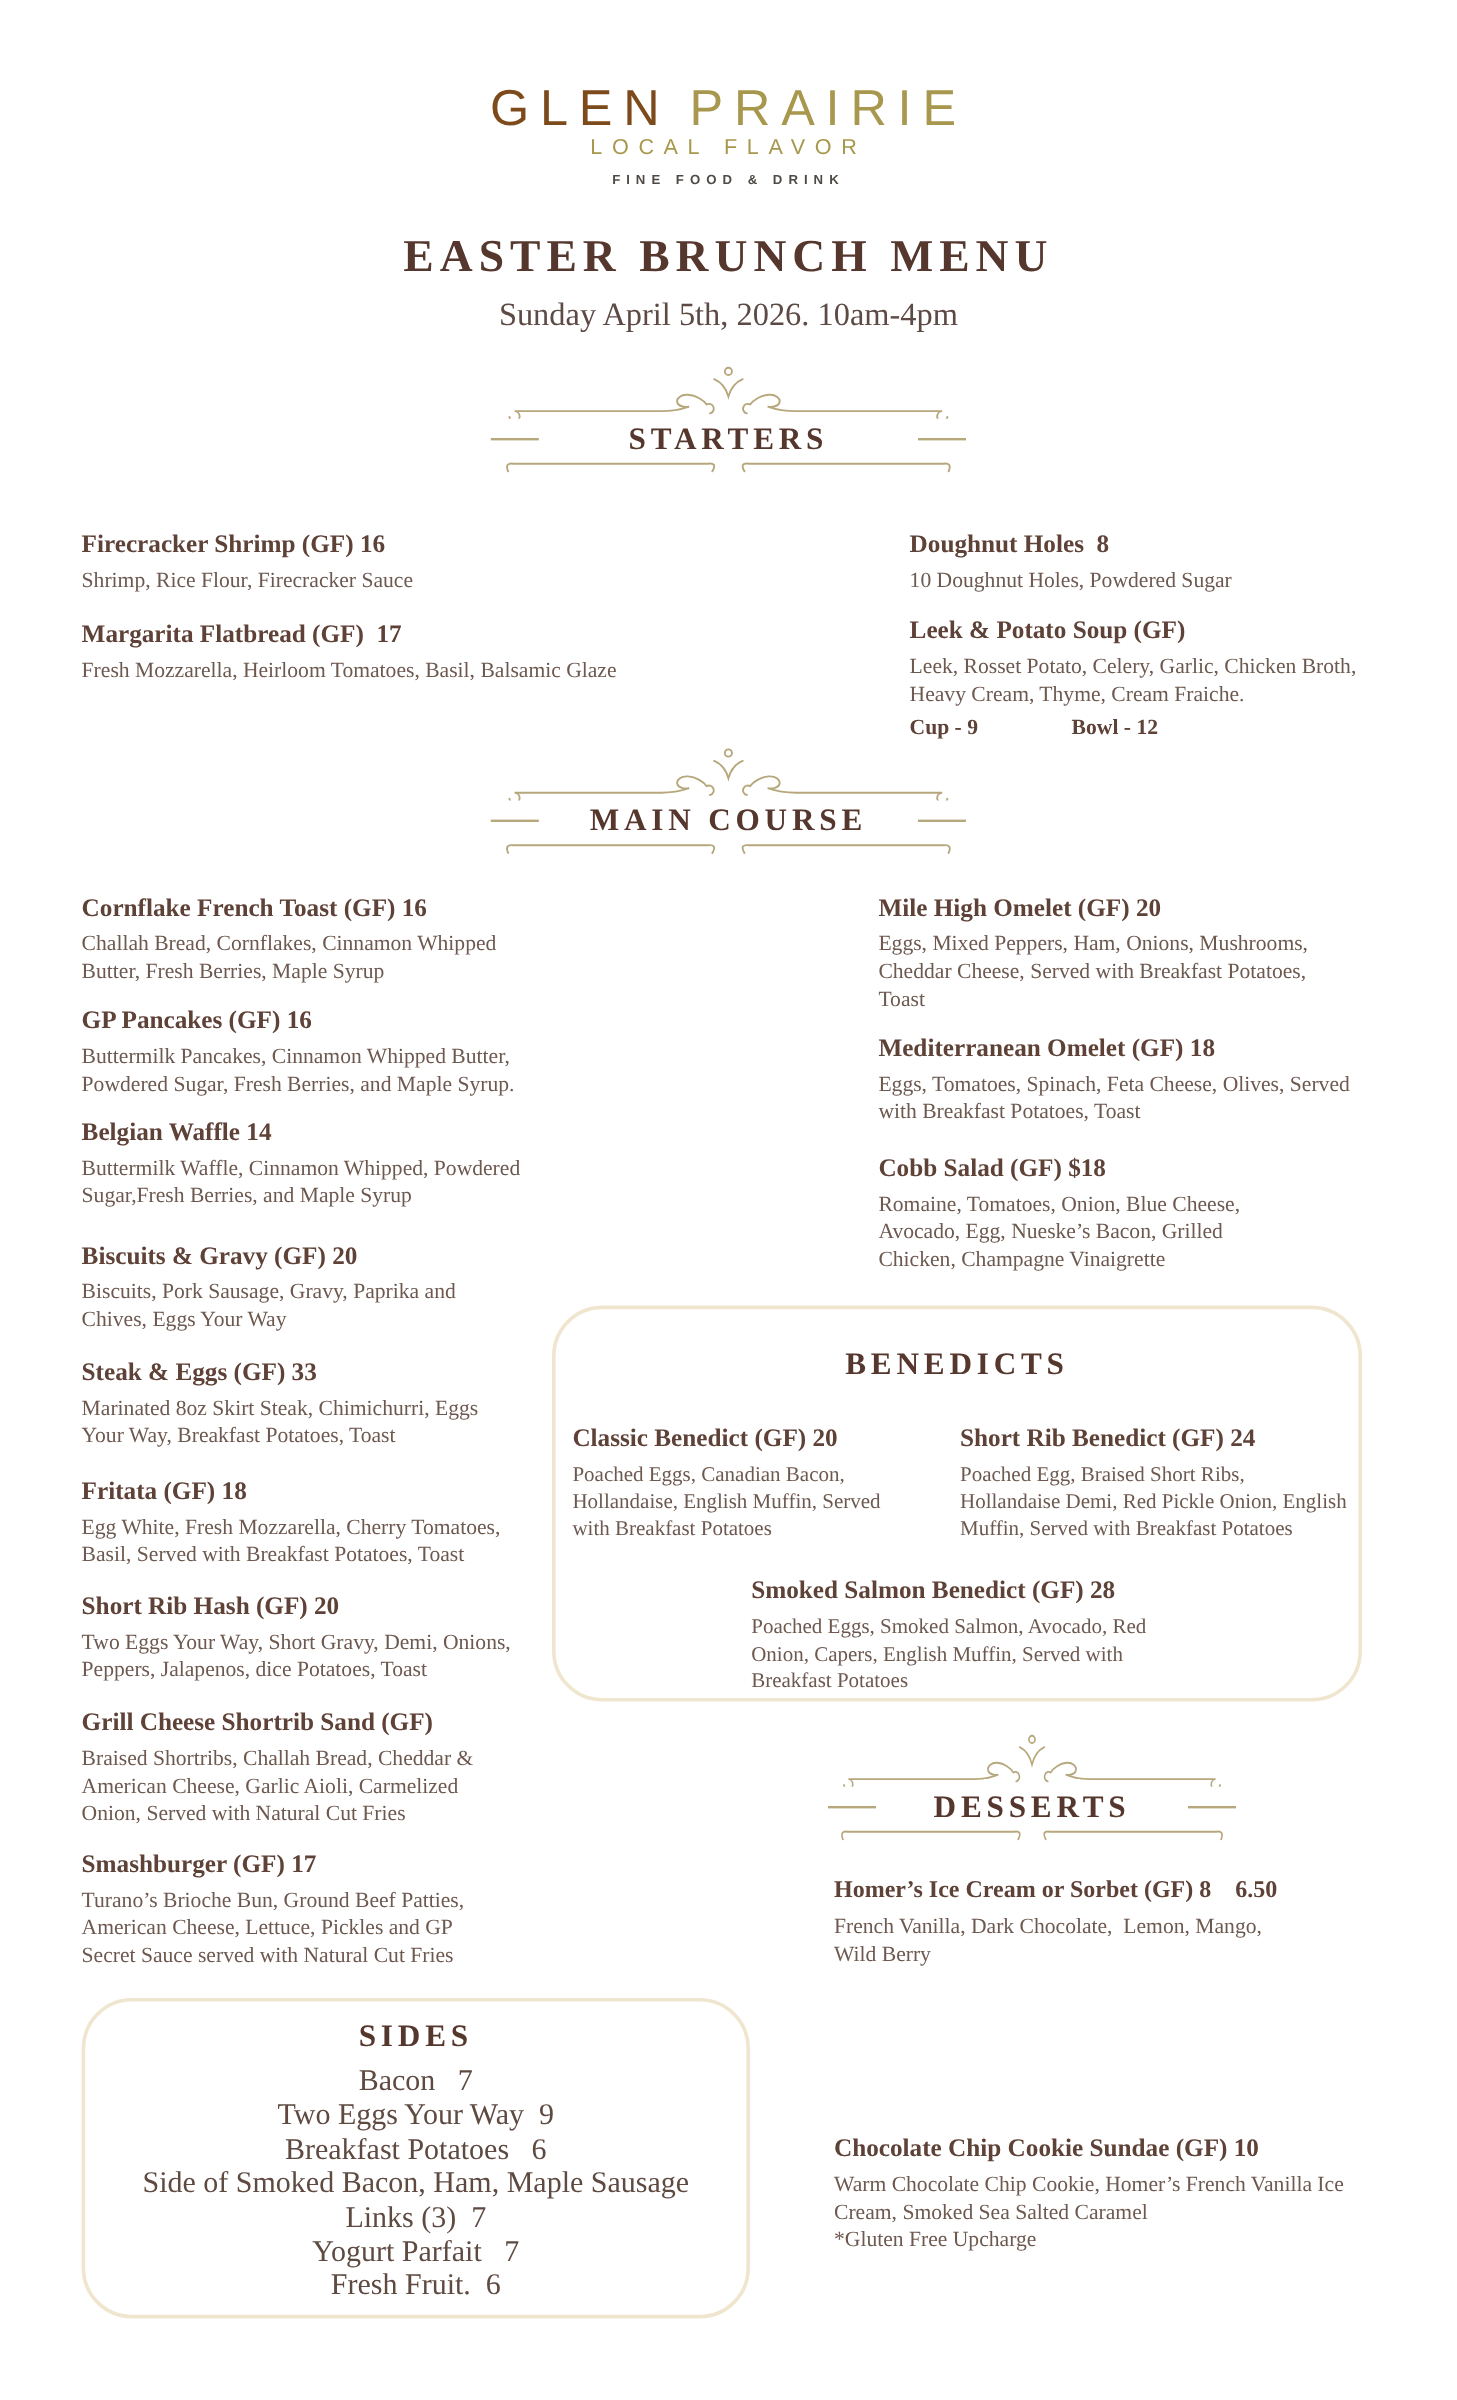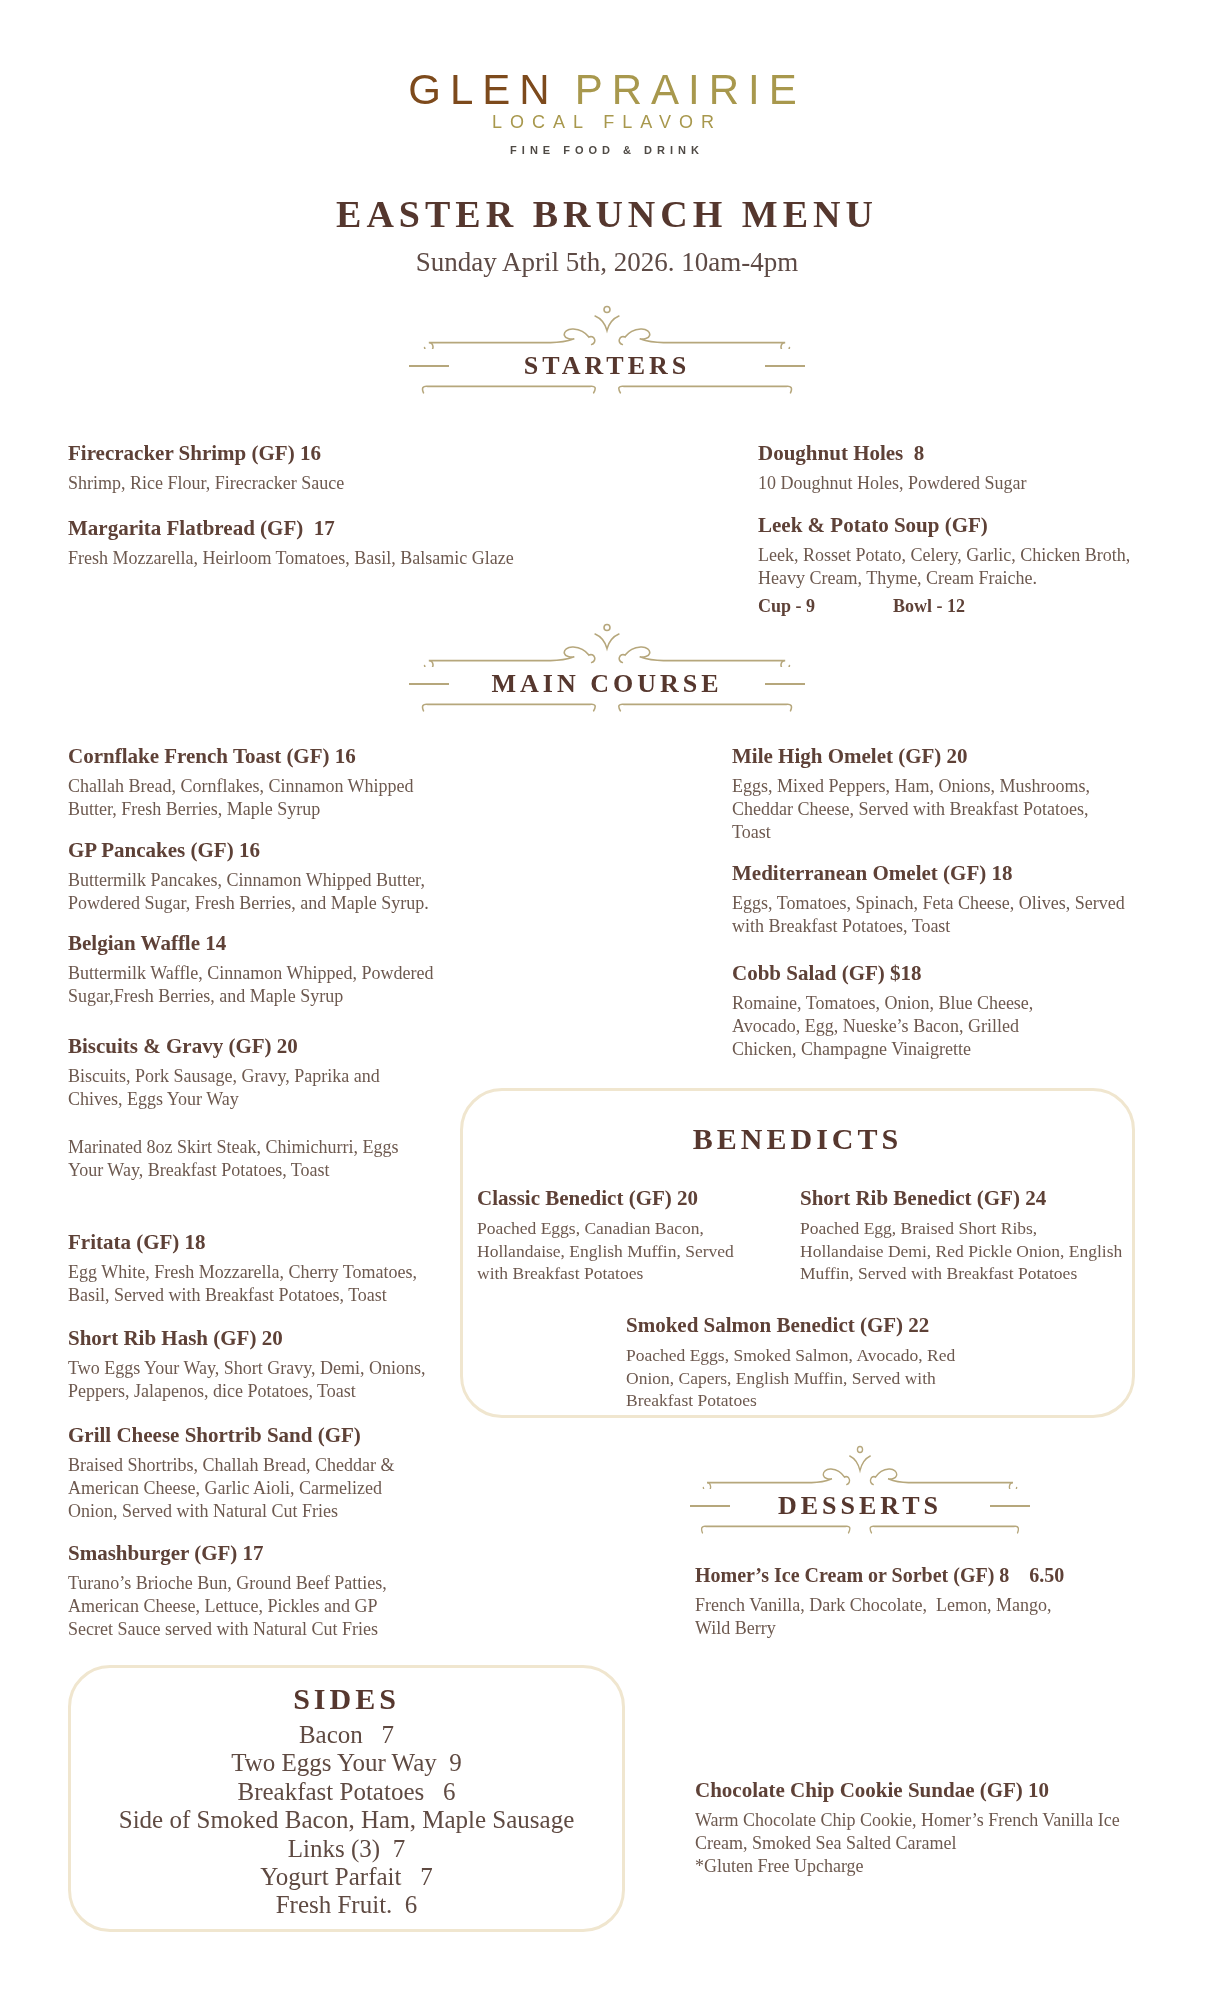--- a/index.html
+++ b/index.html
@@ -26,21 +26,21 @@
              letter-spacing:4px;color:#56372e;}
   
   .item{position:absolute;}
   .iname{margin:0;font-size:21px;line-height:26px;font-weight:bold;color:#5e4137;white-space:pre-wrap;}
   .idesc{margin:6px 0 0;font-size:18px;line-height:23px;color:#6d594f;white-space:pre-wrap;}
   .bene .idesc{font-size:17.5px;line-height:22.5px;}
   .price-row{margin:5px 0 0;font-size:18px;line-height:23px;font-weight:bold;color:#5e4137;}
   .price-row .bowl{margin-left:78px;}
   
   .box{position:absolute;border:3px solid #f0e6cf;border-radius:42px;background:transparent;}
-  .box-title{position:absolute;left:0;right:0;text-align:center;margin:0;font-size:30px;
+  .box-title{position:absolute;left:0;right:0;text-align:center;margin:0;font-size:26px;
              font-weight:bold;letter-spacing:4px;color:#56372e;}
   .sides-line{font-size:25px;line-height:28.4px;color:#5f4a42;white-space:pre-wrap;text-align:center;}
   .sides-wrap{position:absolute;left:0;right:0;}
 </style>
 </head>
 <body>
 
 <svg width="0" height="0" style="position:absolute" aria-hidden="true">
   <defs>
     <g id="orn-top-g" stroke="#b6a77c" stroke-width="1.6" fill="none" stroke-linecap="round">
@@ -126,20 +126,21 @@
     <h3 class="iname">Belgian Waffle 14</h3>
     <p class="idesc">Buttermilk Waffle, Cinnamon Whipped, Powdered
 Sugar,Fresh Berries, and Maple Syrup</p>
   </div>
   <div class="item" style="left:68px;top:1033px;width:420px">
     <h3 class="iname">Biscuits &amp; Gravy (GF) 20</h3>
     <p class="idesc">Biscuits, Pork Sausage, Gravy, Paprika and
 Chives, Eggs Your Way</p>
   </div>
   <div class="item" style="left:68px;top:1130px;width:420px">
+    <h3 class="iname">Steak &amp; Eggs (GF) 33</h3>
     <p class="idesc">Marinated 8oz Skirt Steak, Chimichurri, Eggs
 Your Way, Breakfast Potatoes, Toast</p>
   </div>
   <div class="item" style="left:68px;top:1229px;width:420px">
     <h3 class="iname">Fritata (GF) 18</h3>
     <p class="idesc">Egg White, Fresh Mozzarella, Cherry Tomatoes,
 Basil, Served with Breakfast Potatoes, Toast</p>
   </div>
   <div class="item" style="left:68px;top:1325px;width:420px">
     <h3 class="iname">Short Rib Hash (GF) 20</h3>
@@ -185,21 +186,21 @@
 Hollandaise, English Muffin, Served
 with Breakfast Potatoes</p>
   </div>
   <div class="item bene" style="left:800px;top:1185px;width:340px">
     <h3 class="iname">Short Rib Benedict (GF) 24</h3>
     <p class="idesc">Poached Egg, Braised Short Ribs,
 Hollandaise Demi, Red Pickle Onion, English
 Muffin, Served with Breakfast Potatoes</p>
   </div>
   <div class="item bene" style="left:626px;top:1312px;width:420px">
-    <h3 class="iname">Smoked Salmon Benedict (GF) 22</h3>
+    <h3 class="iname">Smoked Salmon Benedict (GF) 28</h3>
     <p class="idesc">Poached Eggs, Smoked Salmon, Avocado, Red
 Onion, Capers, English Muffin, Served with
 Breakfast Potatoes</p>
   </div>
 
   <div class="orn" style="left:690px;top:1443px;width:340px">
     <svg class="orn-svg" viewBox="0 0 400 46" height="46" preserveAspectRatio="none">
         <use href="#orn-top-g"></use>
       </svg>
     <div class="orn-mid">

